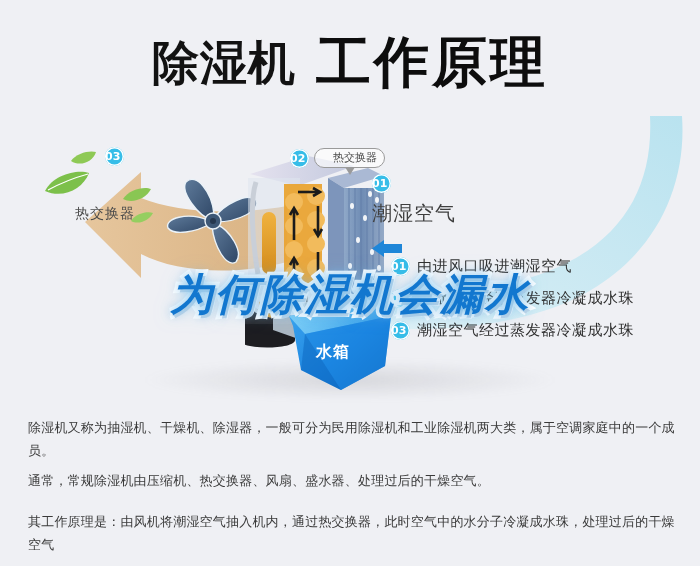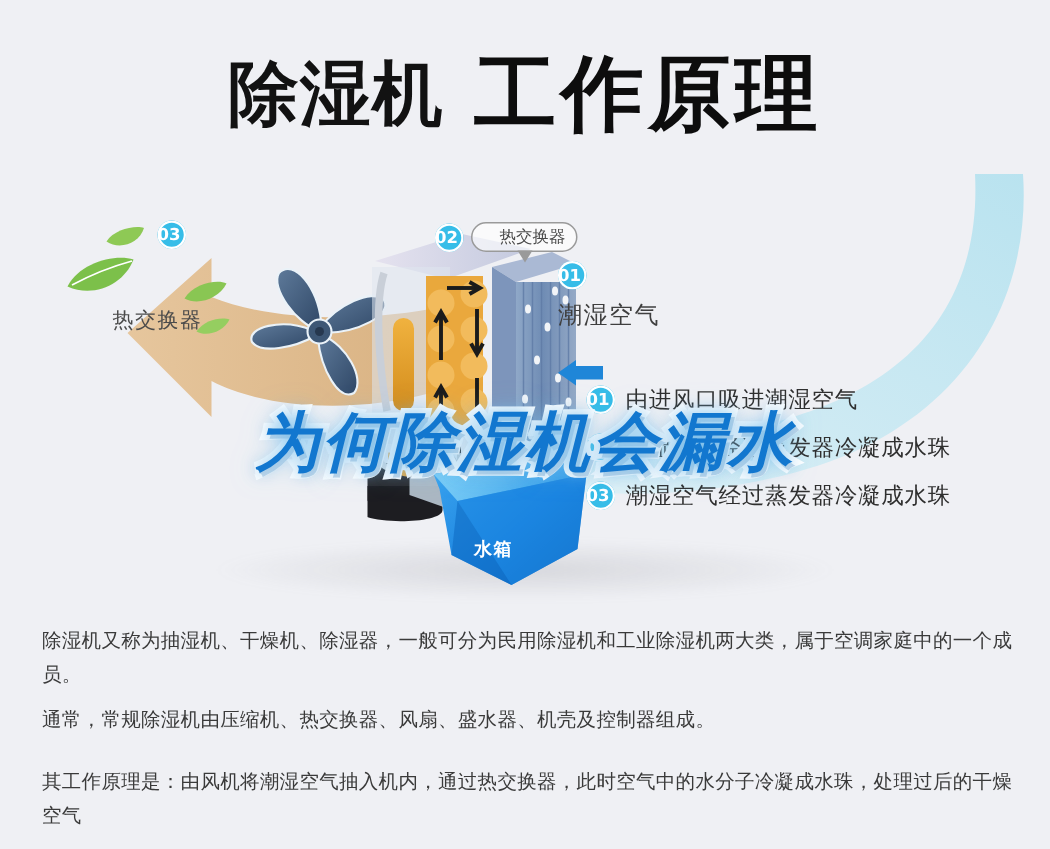--- a/index.html
+++ b/index.html
@@ -75,26 +75,26 @@
   .callout:after{
     content:"";position:absolute;left:50%;margin-left:-5px;bottom:-8px;
     width:0;height:0;border-left:5px solid transparent;border-right:5px solid transparent;
     border-top:8px solid #9a9a9a;
   }
   .dry-txt{
     position:absolute;left:75px;top:95px;font-size:14px;color:#4b4b4b;
     letter-spacing:1px;white-space:nowrap;
   }
   .humid-txt{
-    position:absolute;left:372px;top:90px;font-size:16px;color:#3f3f3f;
+    position:absolute;left:372px;top:90px;font-size:20px;color:#3f3f3f;
     letter-spacing:1px;white-space:nowrap;
   }
   .tank-txt{
-    position:absolute;left:316px;top:232px;font-size:12px;color:#ffffff;
-    font-weight:bold;letter-spacing:1px;white-space:nowrap;margin-top:16px;
+    position:absolute;left:316px;top:232px;font-size:16px;color:#ffffff;
+    font-weight:bold;letter-spacing:1px;white-space:nowrap;
   }
 
   
   .legend{position:absolute;left:391px;top:250px;width:300px;}
   .legend-row{display:flex;align-items:center;height:32px;gap:7px;}
   .legend-row .txt{
     font-size:15px;color:#2f2f2f;white-space:nowrap;letter-spacing:.5px;
   }
 
   
@@ -317,19 +317,19 @@
     <div class="legend-row">
       <span class="badge">03</span>
       <span class="txt">潮湿空气经过蒸发器冷凝成水珠</span>
     </div>
   </div>
 
   <div class="overlay">为何除湿机会漏水</div>
 
   <div class="copy">
     <p>除湿机又称为抽湿机、干燥机、除湿器，一般可分为民用除湿机和工业除湿机两大类，属于空调家庭中的一个成员。</p>
-    <p>通常，常规除湿机由压缩机、热交换器、风扇、盛水器、机壳及控制器组成。</p>
+    <p>通常，常规除湿机由压缩机、热交换器、风扇、盛水器、处理过后的干燥空气。</p>
     <div class="gap"></div>
     <p>其工作原理是：由风机将潮湿空气抽入机内，通过热交换器，此时空气中的水分子冷凝成水珠，处理过后的干燥空气</p>
     <p>排出机外，如此循环使室内湿度保持在适宜的相对湿度。</p>
   </div>
 
 </div>
 
 </body></html>

